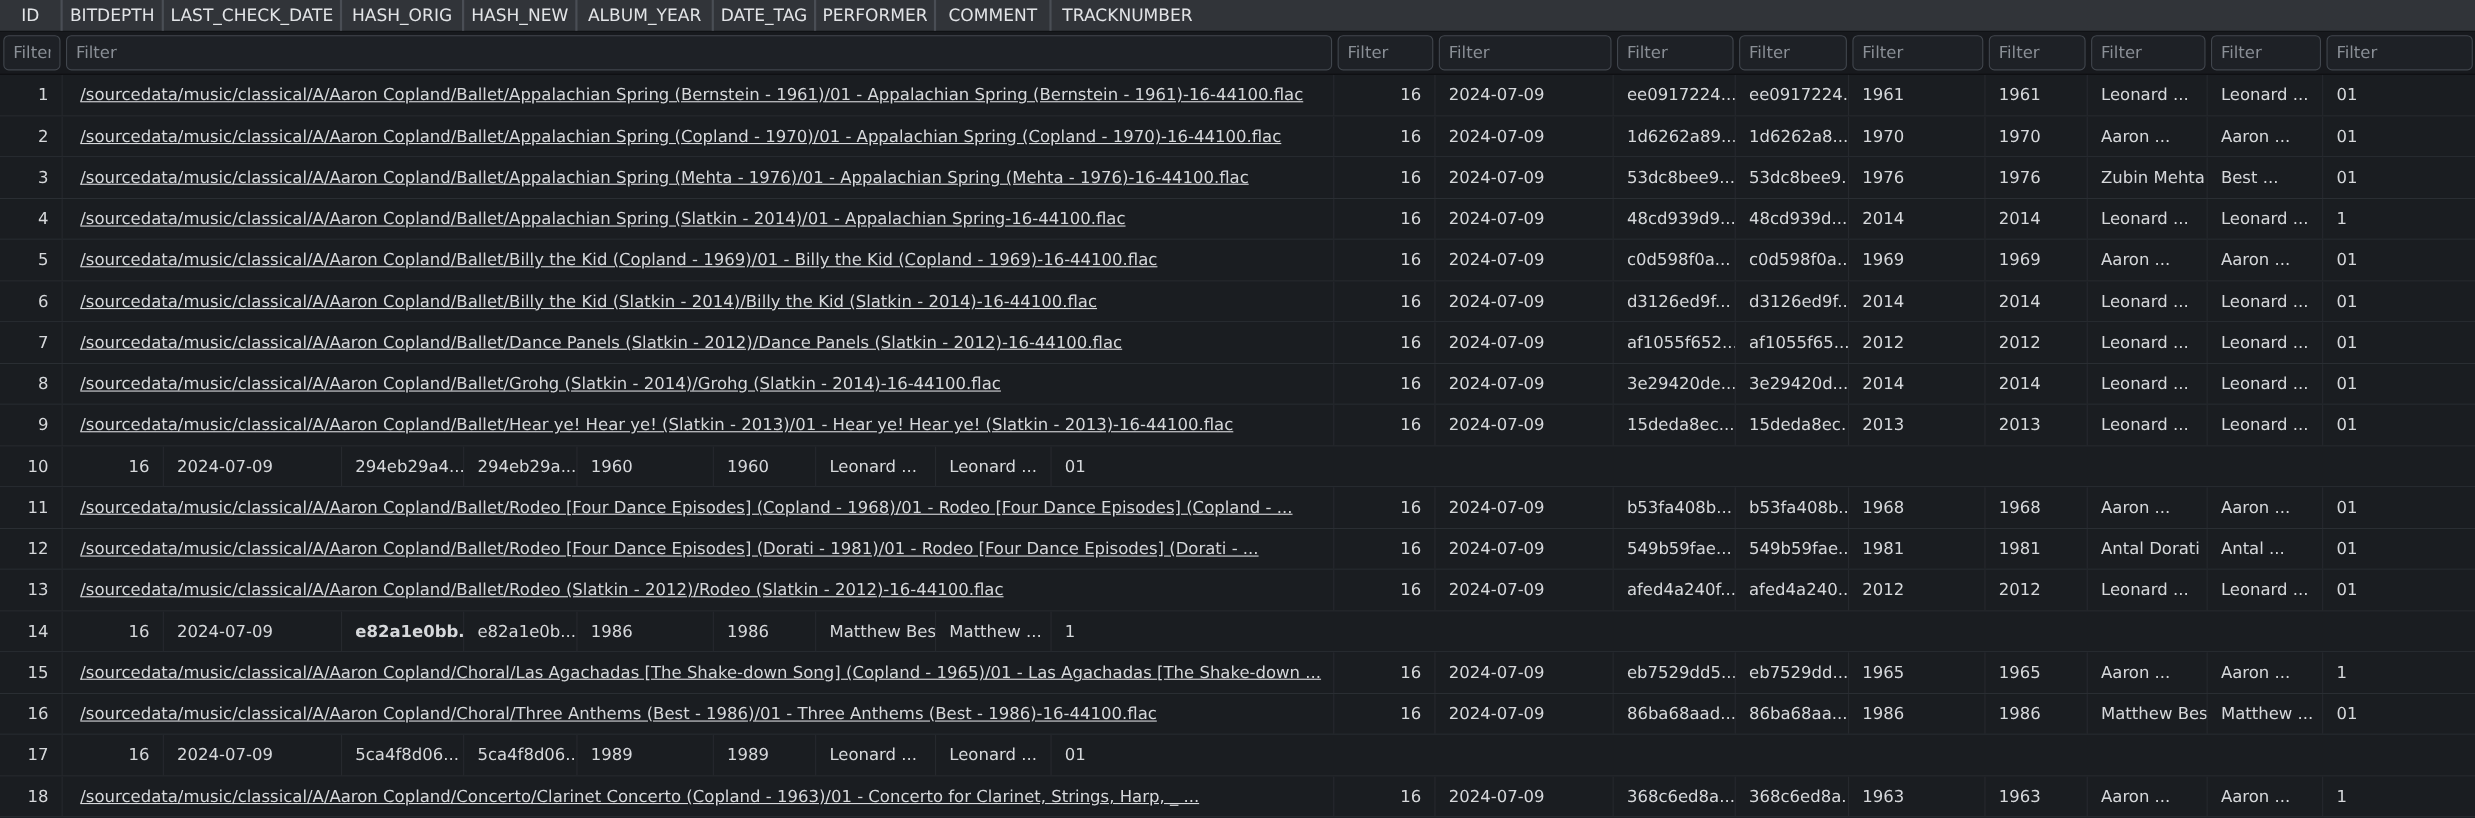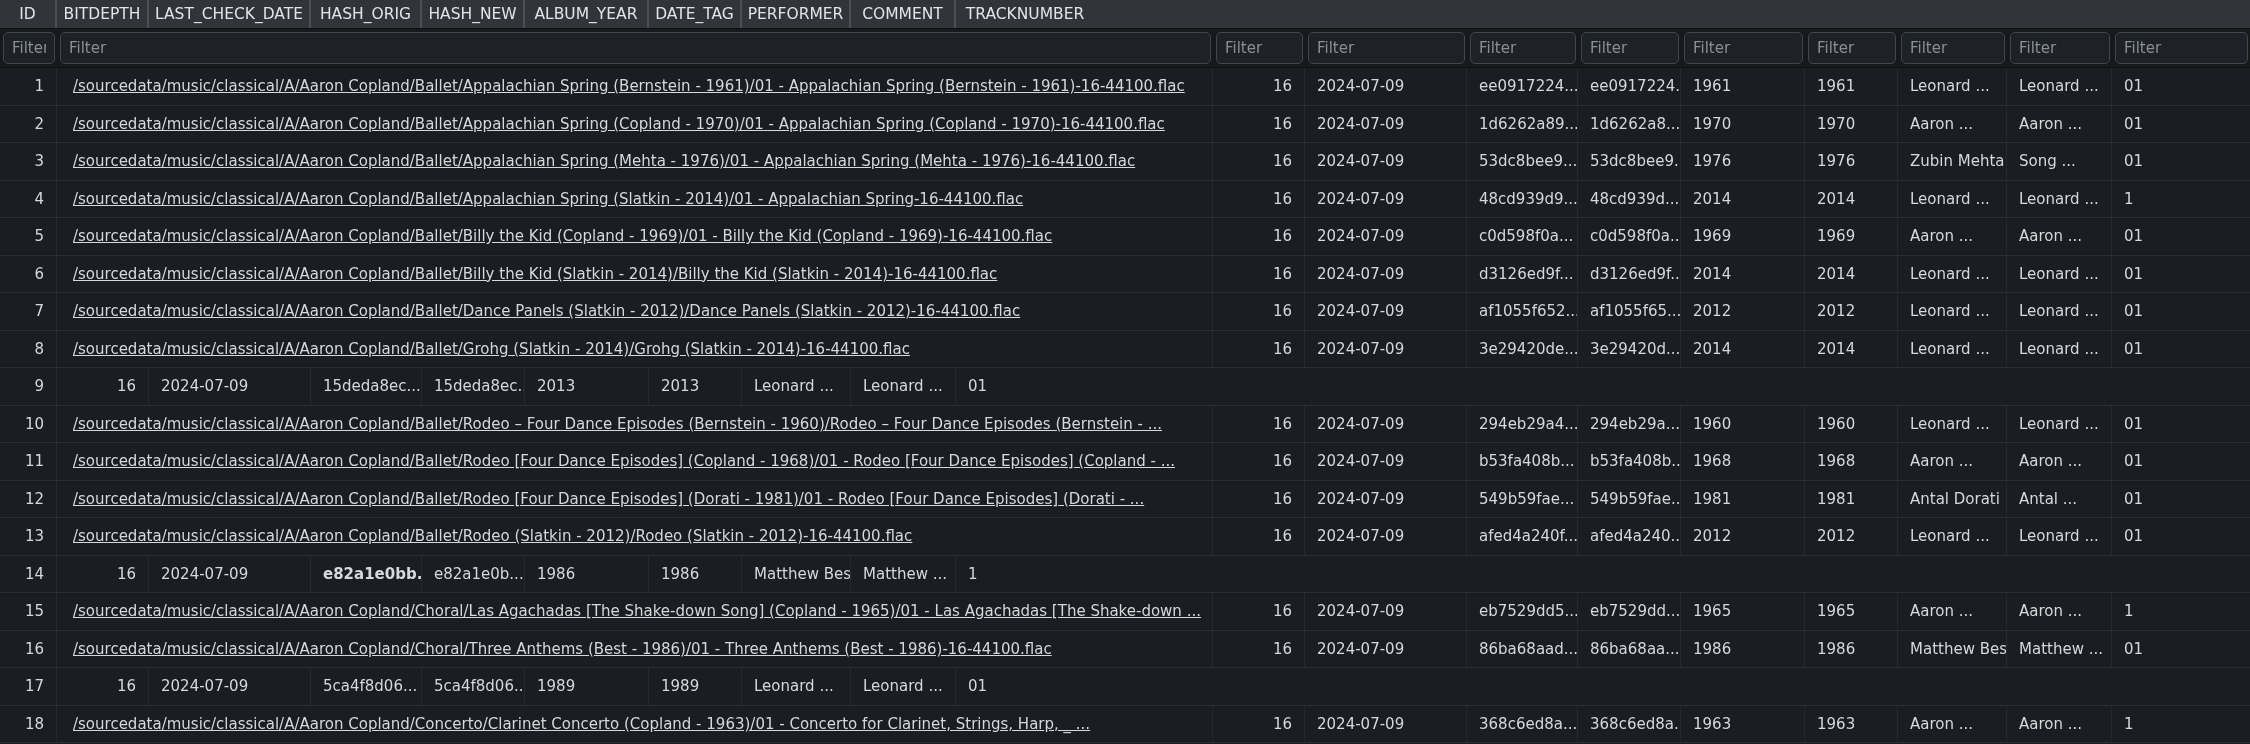--- a/index.html
+++ b/index.html
@@ -121,21 +121,21 @@
       <div class="trow">
         <div class="cell c-id right" style="flex: 0 0 57px;">3</div>
         <div class="cell c-filename" style="flex: 0 0 1156px;">/sourcedata/music/classical/A/Aaron Copland/Ballet/Appalachian Spring (Mehta - 1976)/01 - Appalachian Spring (Mehta - 1976)-16-44100.flac</div>
         <div class="cell c-bitdepth right" style="flex: 0 0 92px;">16</div>
         <div class="cell c-last_check_date" style="flex: 0 0 162px;">2024-07-09</div>
         <div class="cell c-hash_orig" style="flex: 0 0 111px;">53dc8bee9...</div>
         <div class="cell c-hash_new" style="flex: 0 0 103px;">53dc8bee9...</div>
         <div class="cell c-album_year" style="flex: 0 0 124px;">1976</div>
         <div class="cell c-date_tag" style="flex: 0 0 93px;">1976</div>
         <div class="cell c-performer" style="flex: 0 0 109px;">Zubin Mehta</div>
-        <div class="cell c-comment" style="flex: 0 0 105px;">Song ...</div>
+        <div class="cell c-comment" style="flex: 0 0 105px;">Best ...</div>
         <div class="cell c-tracknumber" style="flex: 0 0 138px;">01</div>
       </div>
       <div class="trow">
         <div class="cell c-id right" style="flex: 0 0 57px;">4</div>
         <div class="cell c-filename" style="flex: 0 0 1156px;">/sourcedata/music/classical/A/Aaron Copland/Ballet/Appalachian Spring (Slatkin - 2014)/01 - Appalachian Spring-16-44100.flac</div>
         <div class="cell c-bitdepth right" style="flex: 0 0 92px;">16</div>
         <div class="cell c-last_check_date" style="flex: 0 0 162px;">2024-07-09</div>
         <div class="cell c-hash_orig" style="flex: 0 0 111px;">48cd939d9...</div>
         <div class="cell c-hash_new" style="flex: 0 0 103px;">48cd939d...</div>
         <div class="cell c-album_year" style="flex: 0 0 124px;">2014</div>
@@ -191,33 +191,33 @@
         <div class="cell c-hash_orig" style="flex: 0 0 111px;">3e29420de...</div>
         <div class="cell c-hash_new" style="flex: 0 0 103px;">3e29420d...</div>
         <div class="cell c-album_year" style="flex: 0 0 124px;">2014</div>
         <div class="cell c-date_tag" style="flex: 0 0 93px;">2014</div>
         <div class="cell c-performer" style="flex: 0 0 109px;">Leonard ...</div>
         <div class="cell c-comment" style="flex: 0 0 105px;">Leonard ...</div>
         <div class="cell c-tracknumber" style="flex: 0 0 138px;">01</div>
       </div>
       <div class="trow">
         <div class="cell c-id right" style="flex: 0 0 57px;">9</div>
+        <div class="cell c-filename" style="flex: 0 0 1156px;">/sourcedata/music/classical/A/Aaron Copland/Ballet/Hear ye! Hear ye! (Slatkin - 2013)/01 - Hear ye! Hear ye! (Slatkin - 2013)-16-44100.flac</div>
         <div class="cell c-bitdepth right" style="flex: 0 0 92px;">16</div>
         <div class="cell c-last_check_date" style="flex: 0 0 162px;">2024-07-09</div>
         <div class="cell c-hash_orig" style="flex: 0 0 111px;">15deda8ec...</div>
         <div class="cell c-hash_new" style="flex: 0 0 103px;">15deda8ec...</div>
         <div class="cell c-album_year" style="flex: 0 0 124px;">2013</div>
         <div class="cell c-date_tag" style="flex: 0 0 93px;">2013</div>
         <div class="cell c-performer" style="flex: 0 0 109px;">Leonard ...</div>
         <div class="cell c-comment" style="flex: 0 0 105px;">Leonard ...</div>
         <div class="cell c-tracknumber" style="flex: 0 0 138px;">01</div>
       </div>
       <div class="trow">
         <div class="cell c-id right" style="flex: 0 0 57px;">10</div>
-        <div class="cell c-filename" style="flex: 0 0 1156px;">/sourcedata/music/classical/A/Aaron Copland/Ballet/Rodeo – Four Dance Episodes (Bernstein - 1960)/Rodeo – Four Dance Episodes (Bernstein - ...</div>
         <div class="cell c-bitdepth right" style="flex: 0 0 92px;">16</div>
         <div class="cell c-last_check_date" style="flex: 0 0 162px;">2024-07-09</div>
         <div class="cell c-hash_orig" style="flex: 0 0 111px;">294eb29a4...</div>
         <div class="cell c-hash_new" style="flex: 0 0 103px;">294eb29a...</div>
         <div class="cell c-album_year" style="flex: 0 0 124px;">1960</div>
         <div class="cell c-date_tag" style="flex: 0 0 93px;">1960</div>
         <div class="cell c-performer" style="flex: 0 0 109px;">Leonard ...</div>
         <div class="cell c-comment" style="flex: 0 0 105px;">Leonard ...</div>
         <div class="cell c-tracknumber" style="flex: 0 0 138px;">01</div>
       </div>

